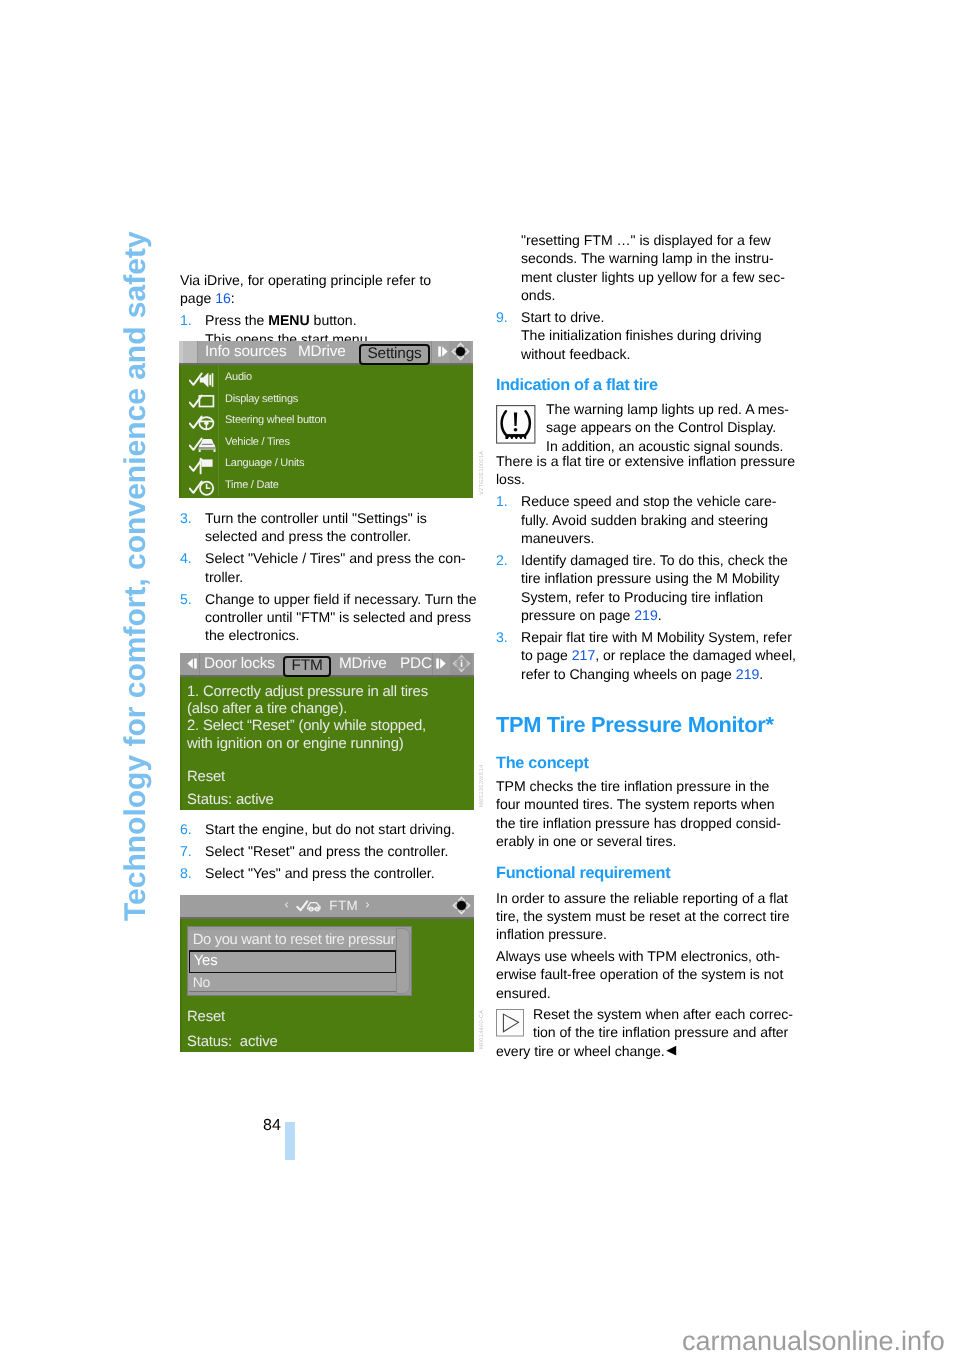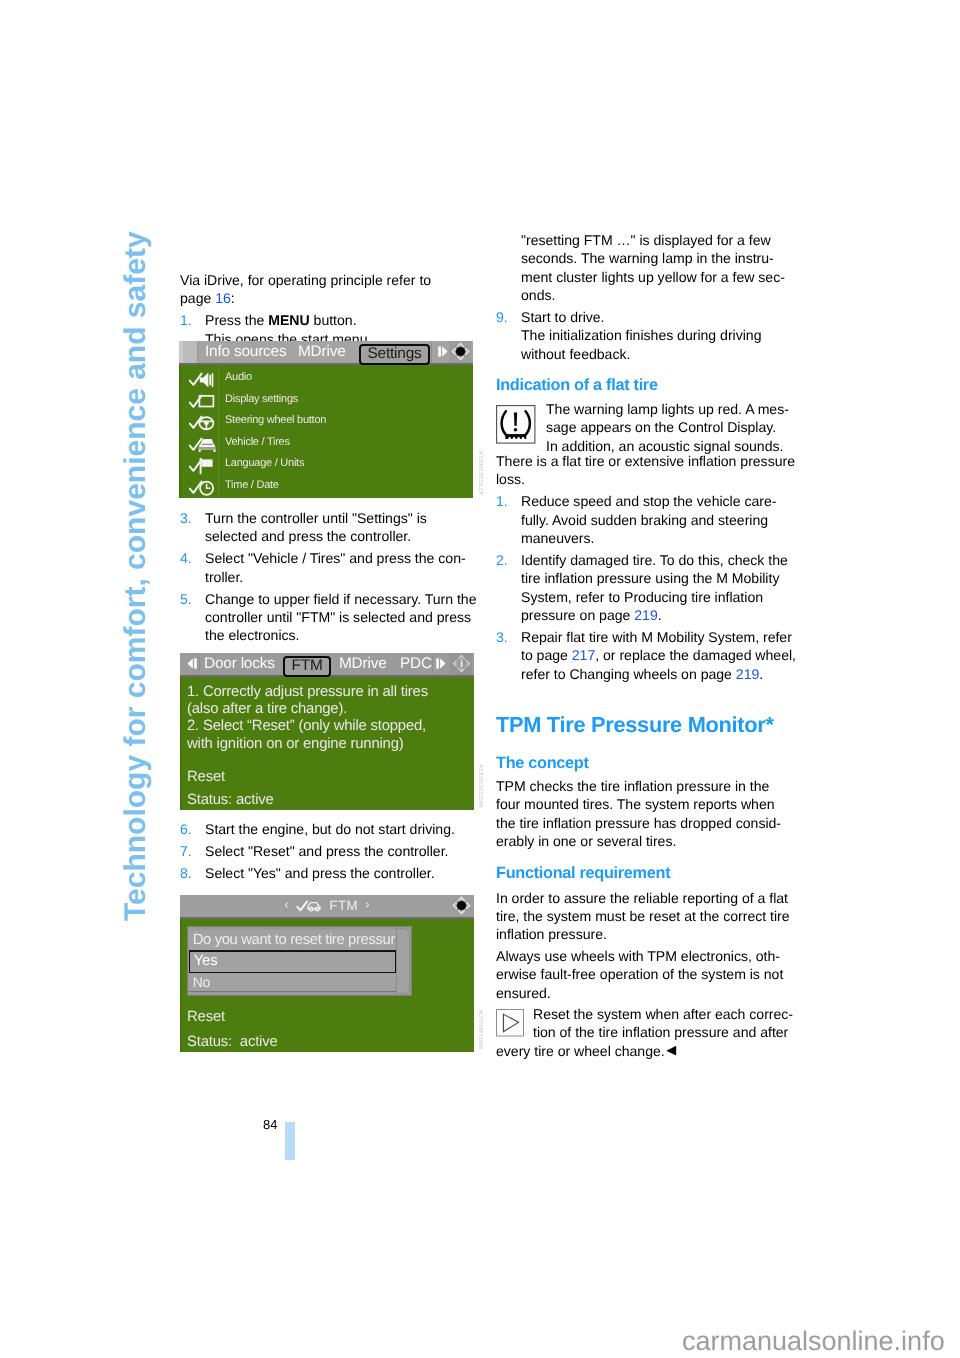--- a/index.html
+++ b/index.html
@@ -18,21 +18,21 @@
   .bld{font-weight:bold;}
   .h1{color:#1e9cf5;font-weight:bold;font-size:21.8px;line-height:26px;letter-spacing:-0.3px;}
   .h2{color:#1e9cf5;font-weight:bold;font-size:16.3px;line-height:19px;letter-spacing:-0.3px;}
   .ln{white-space:nowrap;}
   .ind{padding-left:25px;}
   .num{position:absolute;left:0;color:#1e96f5;}
   .row{position:relative;}
   .iglyph{font-family:"Liberation Serif",serif;font-weight:bold;font-size:17px;position:relative;top:0.5px;padding:0 0.5px;}
   .endmark{font-size:13px;position:relative;top:-2.3px;line-height:0;margin-left:1.5px;}
 
-  .pagenum{position:absolute;left:263px;top:1117px;font-size:13px;color:#000;text-align:right;}
+  .pagenum{position:absolute;left:263px;top:1117px;font-size:16px;color:#000;text-align:right;}
   .pagebar{position:absolute;left:285px;top:1122px;width:10px;height:38px;background:#b8dbf8;}
   .wm{position:absolute;left:682px;top:1328px;color:#9d9d9d;font-size:27px;letter-spacing:0px;line-height:27px;}
 
   
   .shot{position:absolute;width:294px;height:157px;background:#4d7c0f;overflow:hidden;}
   .shotedge{position:absolute;left:0;top:0;width:2px;height:157px;background:rgba(0,0,0,0.07);}
   .cap{position:absolute;font-size:5.6px;color:#c5c5c5;white-space:nowrap;
        transform-origin:0 0;transform:rotate(-90deg);letter-spacing:0.3px;}
 
   .bar{position:absolute;left:0;top:0;width:294px;height:24px;}

